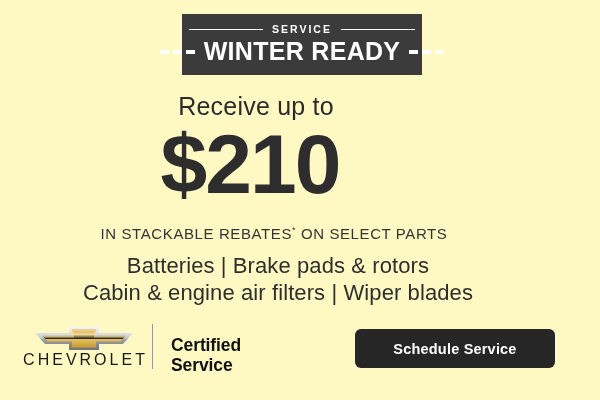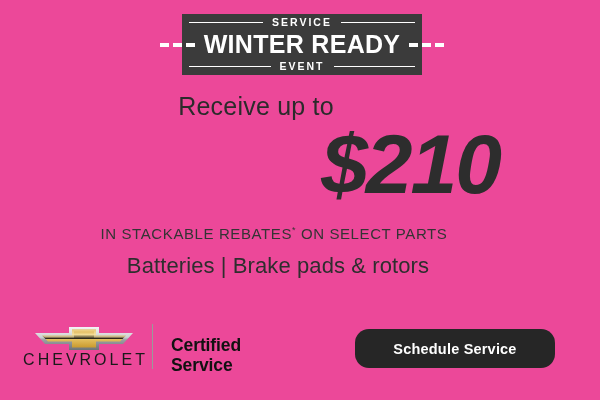--- a/index.html
+++ b/index.html
@@ -12,21 +12,21 @@
     background: #f2f2f2;
     font-family: "Liberation Sans", sans-serif;
     overflow: hidden;
     -webkit-font-smoothing: antialiased;
   }
 
   .ad {
     position: relative;
     width: 600px;
     height: 400px;
-    background: #ec4899;
+    background: #fef9c3;
     box-sizing: border-box;
   }
 
   
   .badge {
     position: absolute;
     left: 182px;
     top: 14px;
     width: 240px;
     height: 61px;
@@ -101,27 +101,26 @@
     color: #2b2b2b;
     letter-spacing: 0.2px;
     line-height: 1;
   }
 
   .price {
     position: absolute;
     top: 122px;
     left: 0;
     width: 500px;
-    text-align: right;
+    text-align: center;
     font-size: 84px;
     font-weight: 700;
     color: #2d2d2d;
     line-height: 1;
     letter-spacing: -2px;
-    font-style: italic;
   }
 
   .rebates {
     position: absolute;
     top: 226px;
     left: 0;
     width: 548px;
     text-align: center;
     font-size: 15px;
     font-weight: 400;
@@ -205,21 +204,21 @@
   }
 
   .cta {
     position: absolute;
     right: 45px;
     top: 11px;
     width: 200px;
     height: 39px;
     background: #262626;
     border: none;
-    border-radius: 14px;
+    border-radius: 6px;
     color: #ffffff;
     font-family: "Liberation Sans", sans-serif;
     font-size: 14.5px;
     font-weight: 700;
     letter-spacing: 0.2px;
     cursor: pointer;
     padding: 0;
   }
 </style>
 </head>
@@ -242,36 +241,32 @@
           <span></span>
       </span>
       <span class="badge-title">WINTER READY</span>
       <span class="badge-dashes">
         <span></span>
           <span></span>
           <span></span>
       </span>
     </div>
 
-    <div class="badge-row small">
-      <span class="badge-rule"></span>
-      <span class="badge-kicker">EVENT</span>
-      <span class="badge-rule"></span>
-    </div>
 
   </div>
 
   <div class="receive">Receive up to</div>
 
   <div class="price">$210</div>
 
   <div class="rebates"><span>IN STACKABLE REBATES</span><sup>*</sup><span> ON SELECT PARTS</span></div>
 
   <div class="parts">
     <div class="parts-line">Batteries | Brake pads &amp; rotors</div>
+    <div class="parts-line">Cabin &amp; engine air filters | Wiper blades</div>
   </div>
 
   <div class="footer">
 
     <div class="brand-lockup">
 
       <div class="chev-mark">
         <svg class="bowtie" width="108" height="27" viewBox="0 0 216 54">
           <defs>
             <linearGradient id="goldGrad" x1="0" y1="0" x2="0" y2="1">

